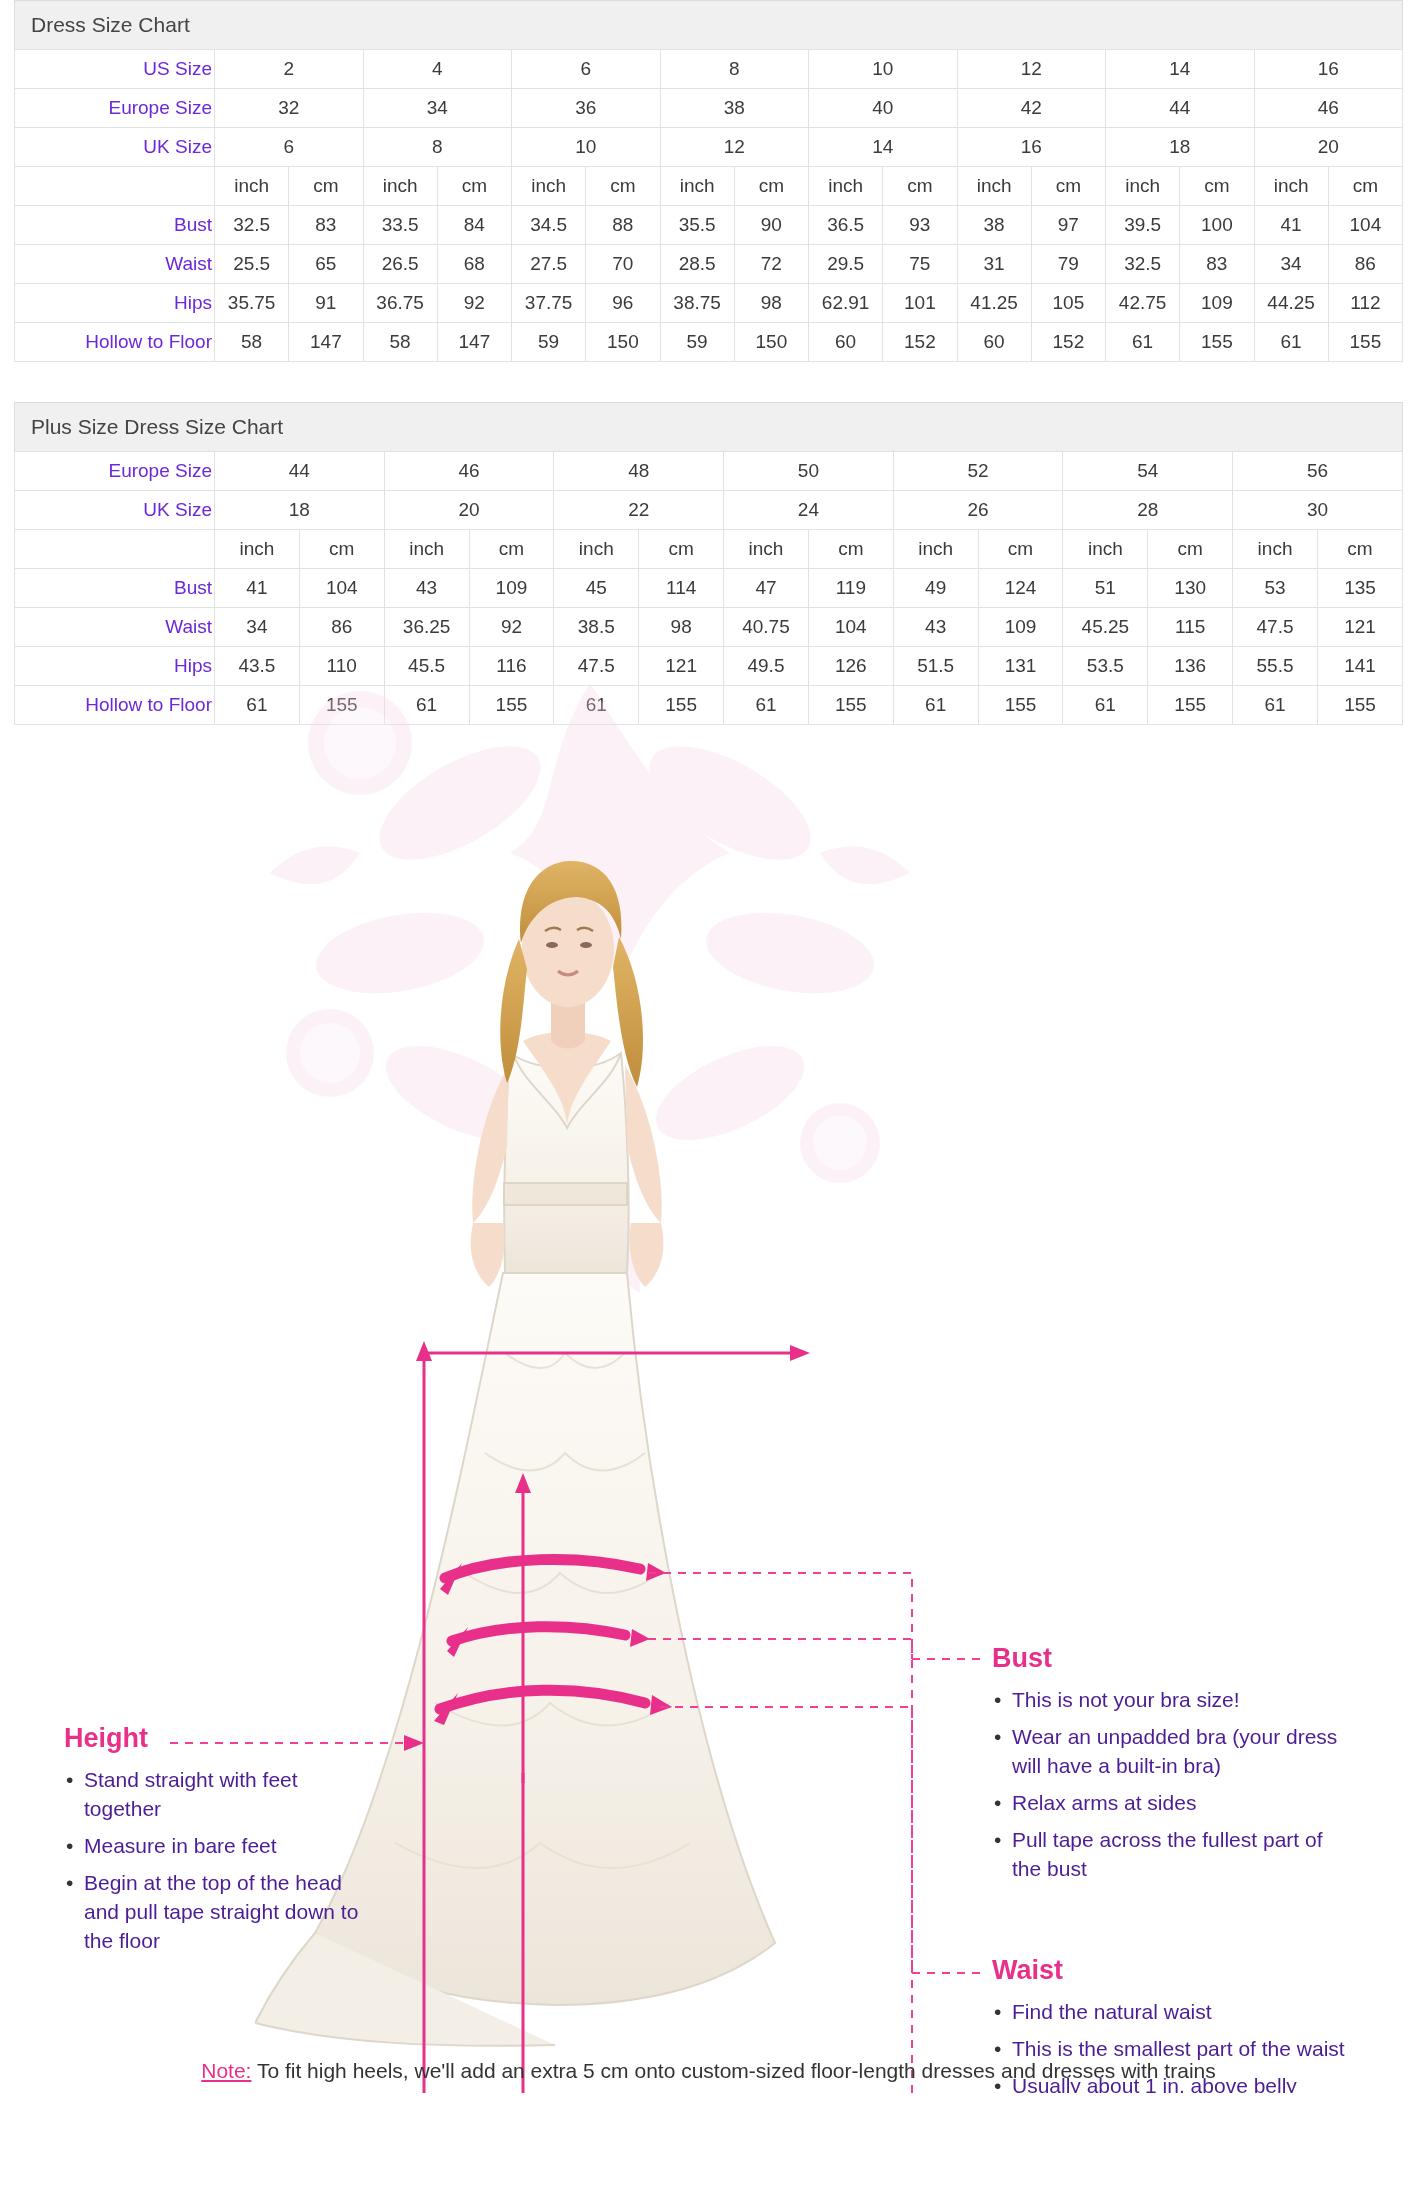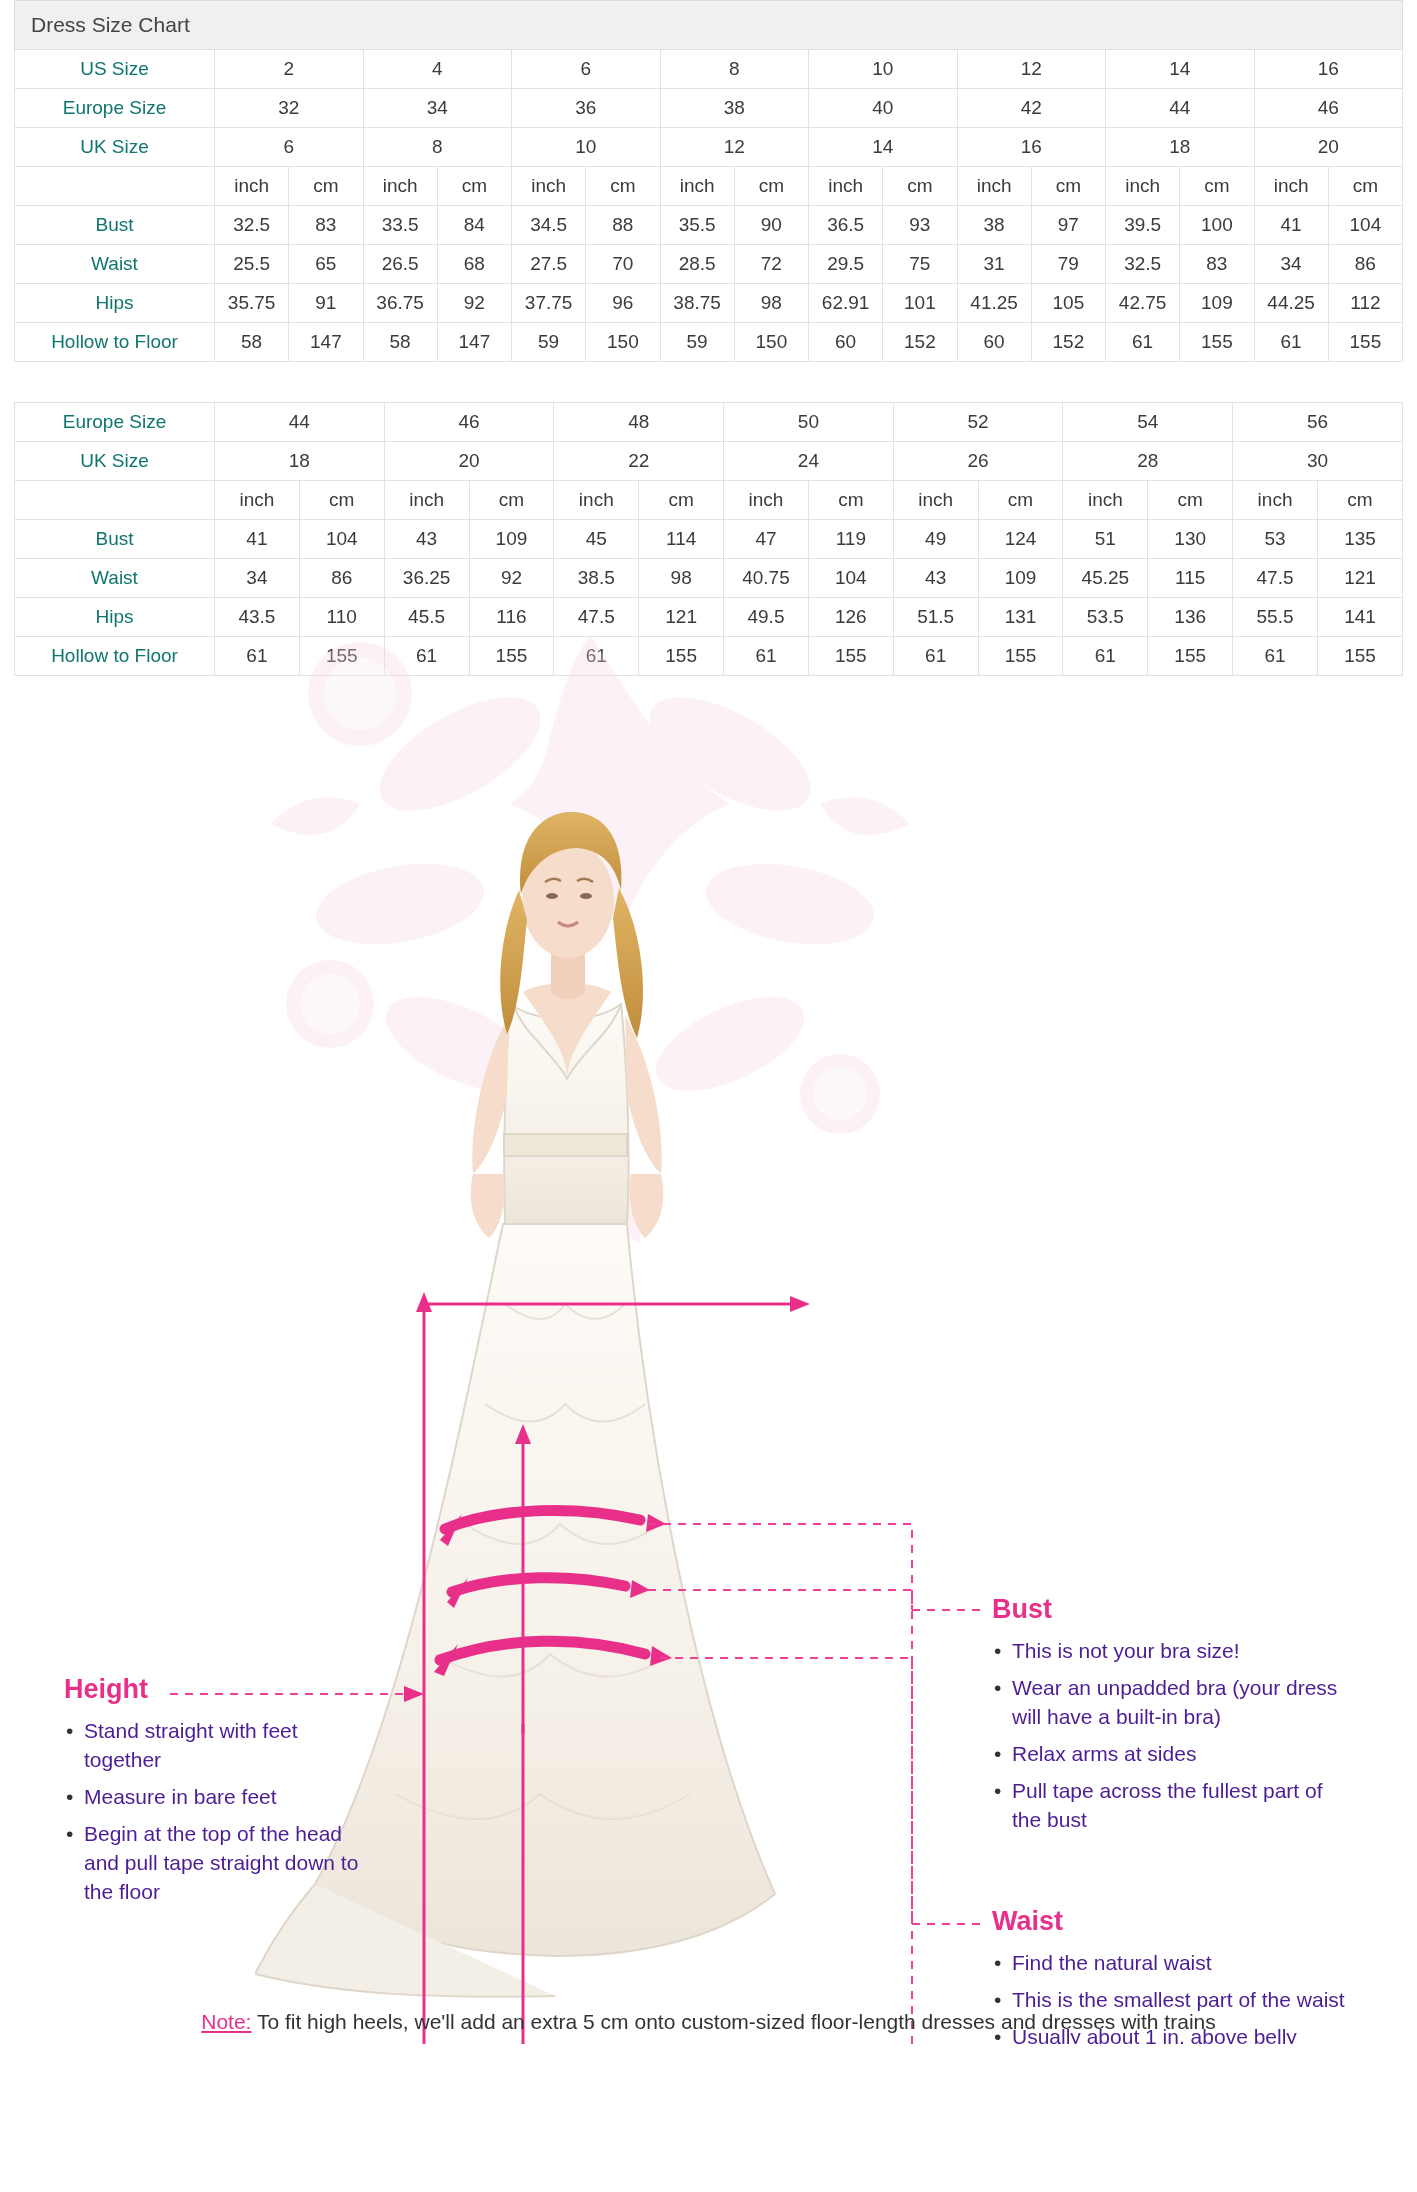--- a/index.html
+++ b/index.html
@@ -40,22 +40,22 @@
   table.size-table td {
     border: 1px solid #e2e2e2;
     text-align: center;
     font-size: 19px;
     color: #3b3b3b;
     height: 38px;
     padding: 0 2px;
     white-space: nowrap;
   }
   table.size-table td.rowhead {
-    text-align: center;
-    color: #0f766e;
+    text-align: right;
+    color: #6d28d9;
   }
   .spacer-40 { height: 40px; }
 
   
   .figure {
     position: relative;
     width: 1417px;
     height: 1350px;
     margin-top: 18px;
   }
@@ -263,20 +263,21 @@
             <td>61</td>
             <td>155</td>
           </tr>
         </tbody>
     </table>
   </div>
 
   <div class="spacer-40"></div>
 
   <div class="chart-block">
+    <div class="chart-title">Plus Size Dress Size Chart</div>
     <table class="size-table">
       <colgroup>
         <col style="width:200px">
         <col span="14" style="width:auto">
       </colgroup>
       <tbody id="plus-body">
           <tr>
             <td class="rowhead">Europe Size</td>
             <td colspan="2">44</td>
             <td colspan="2">46</td>

